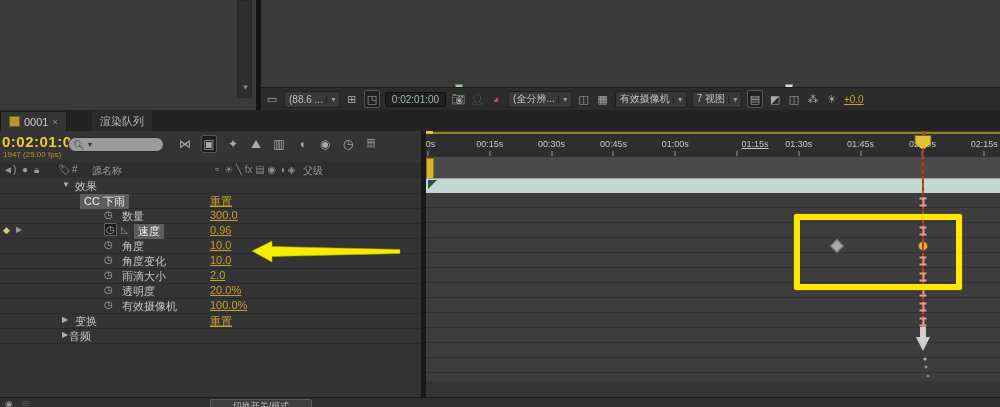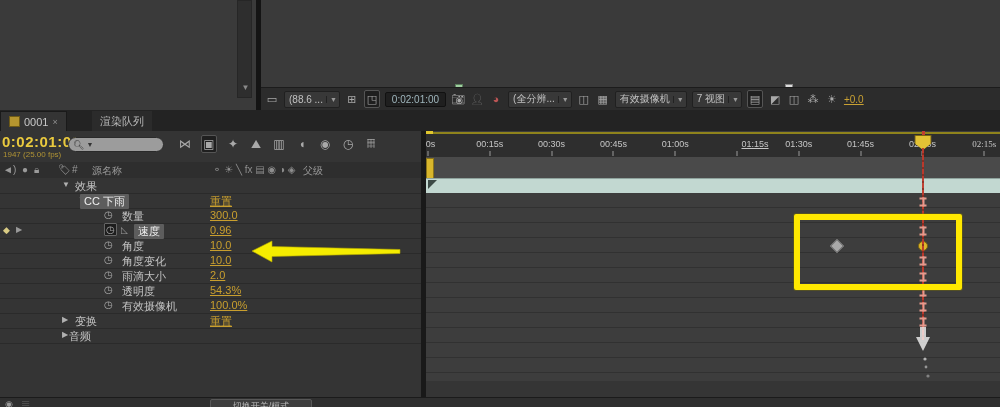--- a/index.html
+++ b/index.html
@@ -263,21 +263,21 @@
           <span class="prop-value">10.0</span>
         </div>
         <div class="rowline" style="top: 90px;">
           <span class="stopwatch" style="left:104px">◷</span>
           <span class="prop-label" style="left:122px">雨滴大小</span>
           <span class="prop-value">2.0</span>
         </div>
         <div class="rowline" style="top: 105px;">
           <span class="stopwatch" style="left:104px">◷</span>
           <span class="prop-label" style="left:122px">透明度</span>
-          <span class="prop-value">54.3%</span>
+          <span class="prop-value">20.0%</span>
         </div>
         <div class="rowline" style="top: 120px;">
           <span class="stopwatch" style="left:104px">◷</span>
           <span class="prop-label" style="left:122px">有效摄像机</span>
           <span class="prop-value">100.0%</span>
         </div>
         <div class="rowline" style="top: 135px;">
           <span class="twirl" style="left:62px">▶</span>
           <span class="prop-label" style="left:75px">变换</span>
           <span class="prop-value">重置</span>
@@ -304,21 +304,21 @@
           <span class="tick-label" style="left: 249.2px;">01:00s</span>
           <span class="tick-mark" style="left: 249.2px;"></span>
           <span class="tick-label" style="left: 329px; text-decoration: underline;">01:15s</span>
           <span class="tick-mark" style="left: 311px;"></span>
           <span class="tick-label" style="left: 372.8px;">01:30s</span>
           <span class="tick-mark" style="left: 372.8px;"></span>
           <span class="tick-label" style="left: 434.6px;">01:45s</span>
           <span class="tick-mark" style="left: 434.6px;"></span>
           <span class="tick-label" style="left: 496.4px;">02:00s</span>
           <span class="tick-mark" style="left: 496.4px;"></span>
-          <span class="tick-label" style="left: 558.2px; font-family: Liberation Serif, serif;">02:15s</span>
+          <span class="tick-label" style="left: 558.2px;">02:15s</span>
           <span class="tick-mark" style="left: 558.2px;"></span>
         </div>
       <div id="workarea-band"></div>
       <div id="wa-bracket"></div>
       <div id="layer-bar">
           <span class="inpoint"></span>
         </div>
       <div id="lane-rows"></div>
       <div id="lane-bottom"></div>
 

